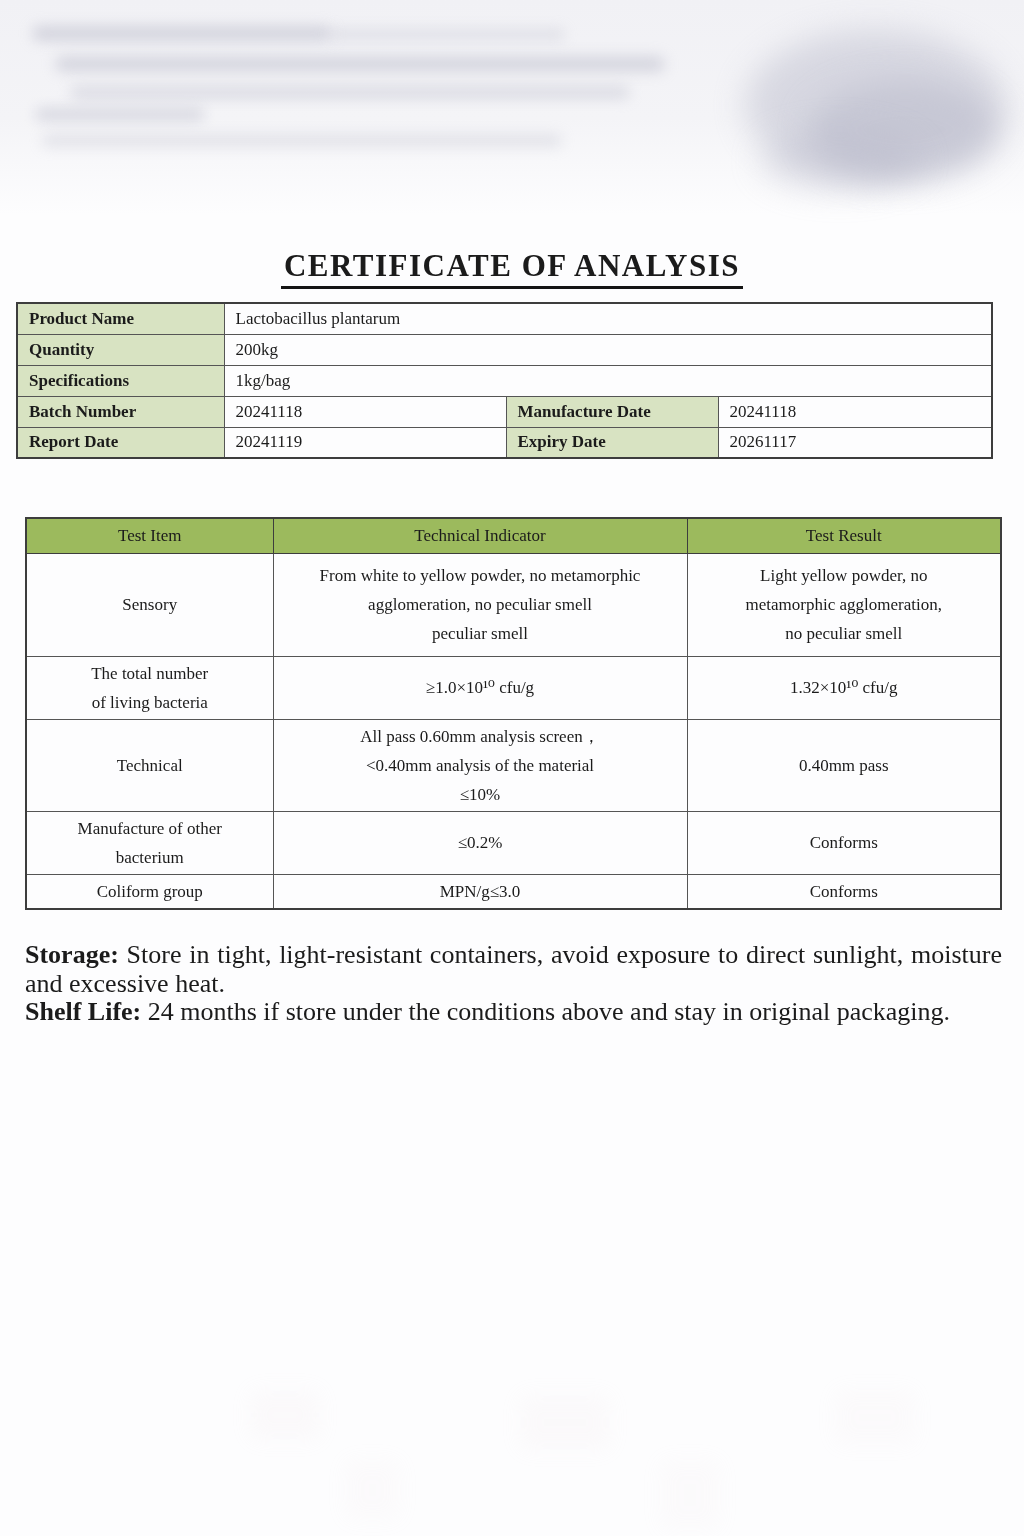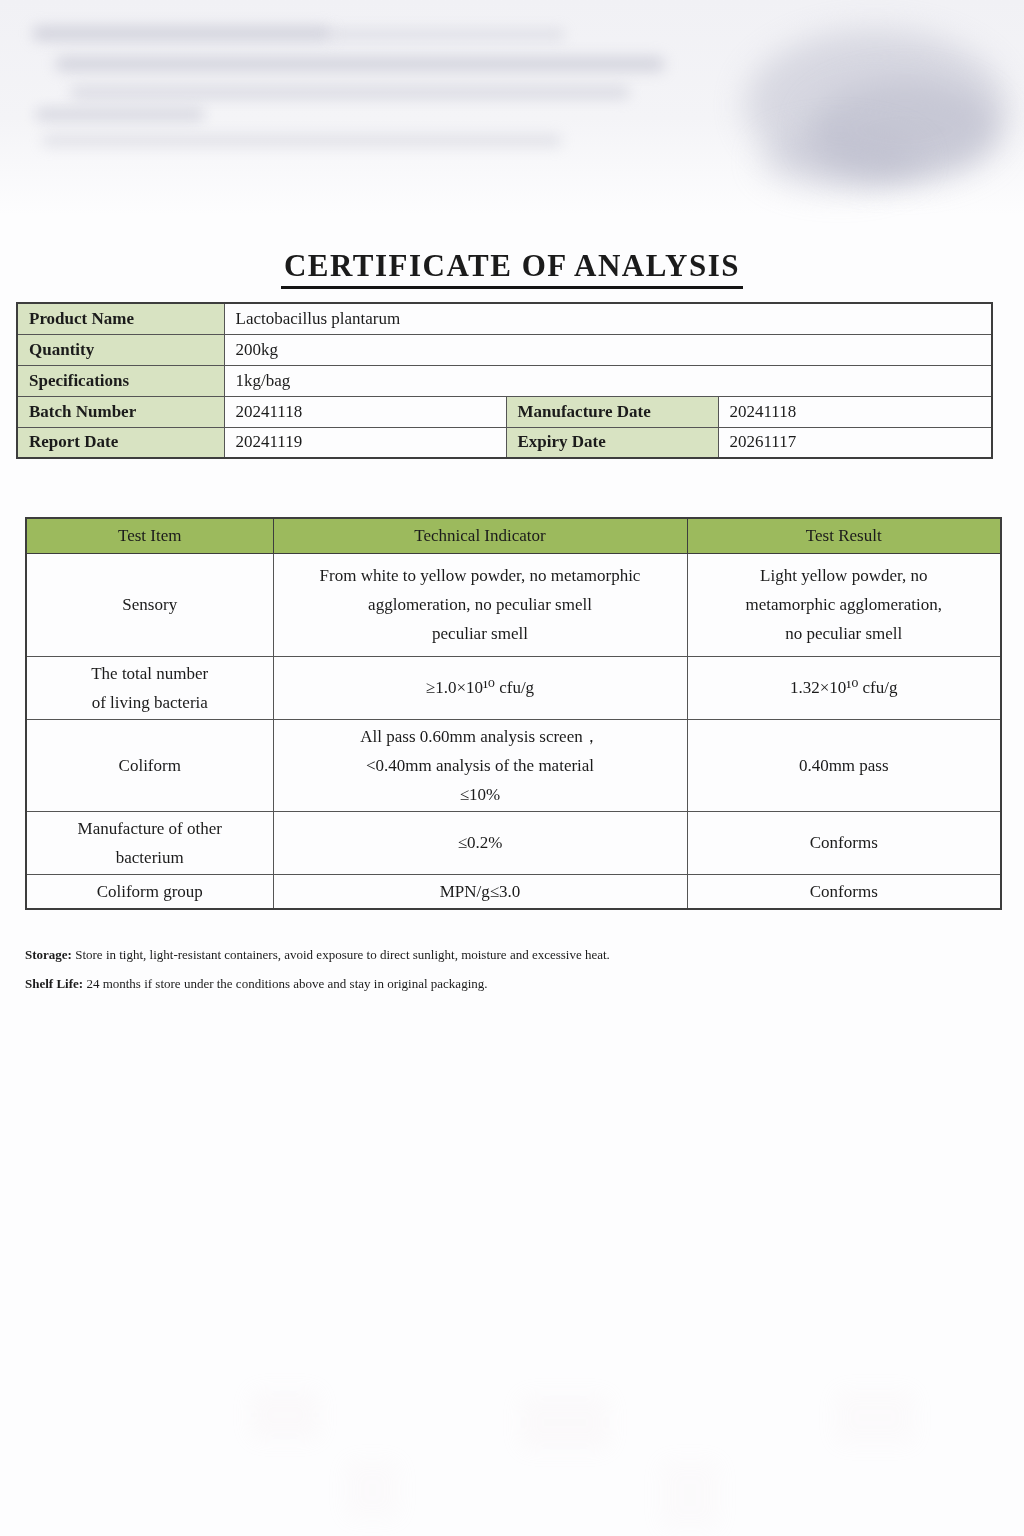--- a/index.html
+++ b/index.html
@@ -76,21 +76,21 @@
     white-space:pre-line;
   }
   tr.r-sensory{height:103px;}
   tr.r-loss{height:31px;}
   tr.r-total{height:62px;}
   tr.r-fineness{height:90px;}
   tr.r-percentage{height:57px;}
   tr.r-coliform{height:34px;}
   
   .notes{position:absolute;top:941px;left:25px;width:977px;
-    font-size:13px;line-height:28.5px;}
+    font-size:26px;line-height:28.5px;}
   .note{margin:0;text-align:justify;}
   .note b{font-weight:bold;}
 </style>
 </head>
 <body>
 
 <div class="page">
 
   <div class="top-band"></div>
   <div class="redactions">
@@ -165,21 +165,21 @@
 metamorphic agglomeration,
 no peculiar smell</td>
       </tr>
       <tr class="r-total">
         <td>The total number
 of living bacteria</td>
         <td>≥1.0×10¹⁰ cfu/g</td>
         <td>1.32×10¹⁰ cfu/g</td>
       </tr>
       <tr class="r-fineness">
-        <td>Coliform</td>
+        <td>Technical</td>
         <td>All pass 0.60mm analysis screen，
 &lt;0.40mm analysis of the material
 ≤10%</td>
         <td>0.40mm pass</td>
       </tr>
       <tr class="r-percentage">
         <td>Manufacture of other
 bacterium</td>
         <td>≤0.2%</td>
         <td>Conforms</td>

